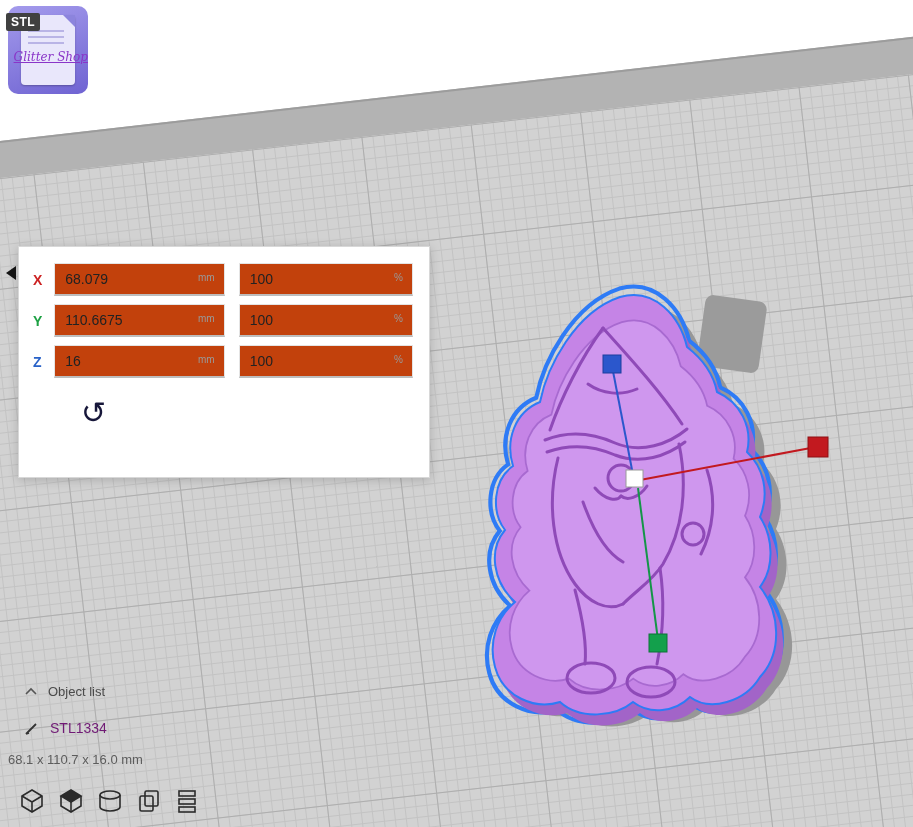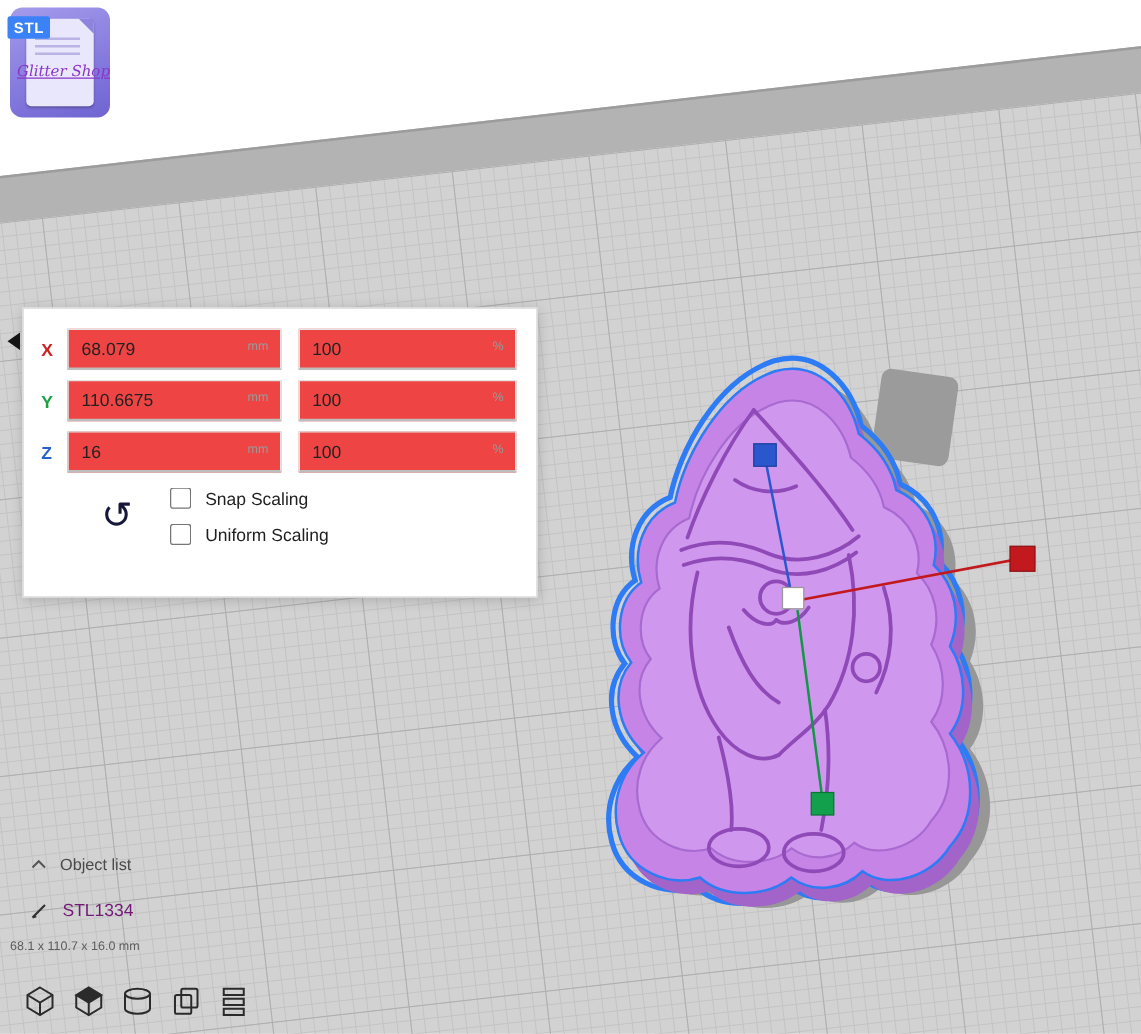--- a/index.html
+++ b/index.html
@@ -26,56 +26,56 @@
       linear-gradient(#c3c3c3 1px, transparent 1px),
       linear-gradient(90deg,#c3c3c3 1px, transparent 1px);
     background-size:110px 110px,110px 110px,11px 11px,11px 11px;
   }
   
   .logo{position:absolute;left:8px;top:6px;width:80px;height:88px;z-index:30;}
   .logo-bg{position:absolute;inset:0;border-radius:10px;background:linear-gradient(160deg,#a49bec,#6f63d2);}
   .logo-doc{position:absolute;left:13px;top:9px;width:54px;height:70px;background:#e9e7fb;border-radius:4px;box-shadow:0 1px 2px rgba(0,0,0,.25);}
   .logo-fold{position:absolute;right:13px;top:9px;width:0;height:0;border-left:12px solid transparent;border-top:12px solid #8c84dd;}
   .logo-line{position:absolute;left:20px;width:36px;height:2px;background:#b9b4e6;}
-  .logo-stl{position:absolute;left:-2px;top:7px;background:#3b82f6;color:#fff;font-weight:bold;font-size:12px;padding:2px 5px;border-radius:2px;letter-spacing:.5px;}
+  .logo-stl{position:absolute;left:-2px;top:7px;background:#404040;color:#fff;font-weight:bold;font-size:12px;padding:2px 5px;border-radius:2px;letter-spacing:.5px;}
   .logo-script{position:absolute;left:0;top:44px;width:80px;text-align:right;color:#8a35c8;
     font-family:"DejaVu Serif",serif;font-style:italic;font-size:12px;text-decoration:underline;}
   
   .scale-panel{
     position:absolute;left:18px;top:246px;width:412px;height:232px;z-index:20;
     background:#ffffff;border:1px solid #d8d8d8;box-shadow:0 2px 10px rgba(0,0,0,.18);
     box-sizing:border-box;padding:16px 16px 0 14px;
   }
   .panel-notch{
     position:absolute;left:6px;top:266px;width:0;height:0;z-index:21;
     border-top:7px solid transparent;border-bottom:7px solid transparent;border-right:10px solid #141414;
   }
   .axis-row{display:flex;align-items:center;margin-bottom:8px;}
   .axis-label{width:22px;font-weight:bold;font-size:14px;}
   .axis-x{color:#cc2222}.axis-y{color:#1ea144}.axis-z{color:#2962c8}
   .field{position:relative;}
   .field-mm{width:176px;margin-right:14px;}
   .field-pct{width:180px;}
   .field input{
     width:100%;height:33px;box-sizing:border-box;
-    border:1px solid #e4e4e4;border-bottom:2px solid #bdbdbd;background:#ef4444;
+    border:1px solid #e4e4e4;border-bottom:2px solid #bdbdbd;background:#c2410c;
     padding:0 36px 0 10px;font-size:14px;color:#222;font-family:"Liberation Sans",sans-serif;
   }
   .unit{position:absolute;right:10px;top:9px;color:#999;font-size:10px;pointer-events:none;}
   .options{display:flex;align-items:flex-start;margin-top:12px;}
   .reset-icon{font-size:30px;line-height:30px;color:#17173a;margin:8px 30px 0 48px;cursor:pointer;}
   .checks{display:flex;flex-direction:column;gap:12px;}
   .check-row{display:flex;align-items:center;gap:11px;font-size:14px;color:#1f1f1f;}
   .check-row input{width:17px;height:17px;margin:0;}
   
   .objlist{position:absolute;left:0;top:678px;z-index:15;color:#444;}
   .obj-row{position:absolute;display:flex;align-items:flex-end;gap:10px;white-space:nowrap;}
   .obj-title{left:24px;top:6px;font-size:13px;color:#4a4a4a;}
   .obj-item{left:24px;top:42px;font-size:14px;color:#701a75;}
-  .obj-dims{left:8px;top:74px;font-size:10px;color:#5c5c5c;}
+  .obj-dims{left:8px;top:74px;font-size:13px;color:#5c5c5c;}
   
   .view-toolbar{position:absolute;left:18px;top:786px;display:flex;gap:11px;z-index:15;}
   .view-toolbar .tool{width:28px;height:30px;display:flex;align-items:center;justify-content:center;cursor:pointer;}
   
   .model-svg{position:absolute;left:455px;top:272px;z-index:5;}
   .gizmo-svg{position:absolute;left:0;top:0;z-index:10;pointer-events:none;}
 </style>
 </head>
 <body>
 
@@ -181,30 +181,20 @@
       <span class="unit">mm</span>
     </span>
     <span class="field field-pct">
       <input type="text" value="100" style="">
       <span class="unit">%</span>
     </span>
   </div>
 
   <div class="options">
     <span class="reset-icon">↺</span>
-    <div class="checks">
-      <label class="check-row">
-        <input type="checkbox" style="">
-        <span>Snap Scaling</span>
-      </label>
-      <label class="check-row">
-        <input type="checkbox" style="">
-        <span>Uniform Scaling</span>
-      </label>
-    </div>
   </div>
 </div>
 
 <div class="objlist">
   <div class="obj-row obj-title">
     <svg width="14" height="14" viewBox="0 0 14 14">
       <path d="M2,9 L7,4 L12,9" fill="none" stroke="#555" stroke-width="1.6"></path>
     </svg>
     <span>Object list</span>
   </div>

